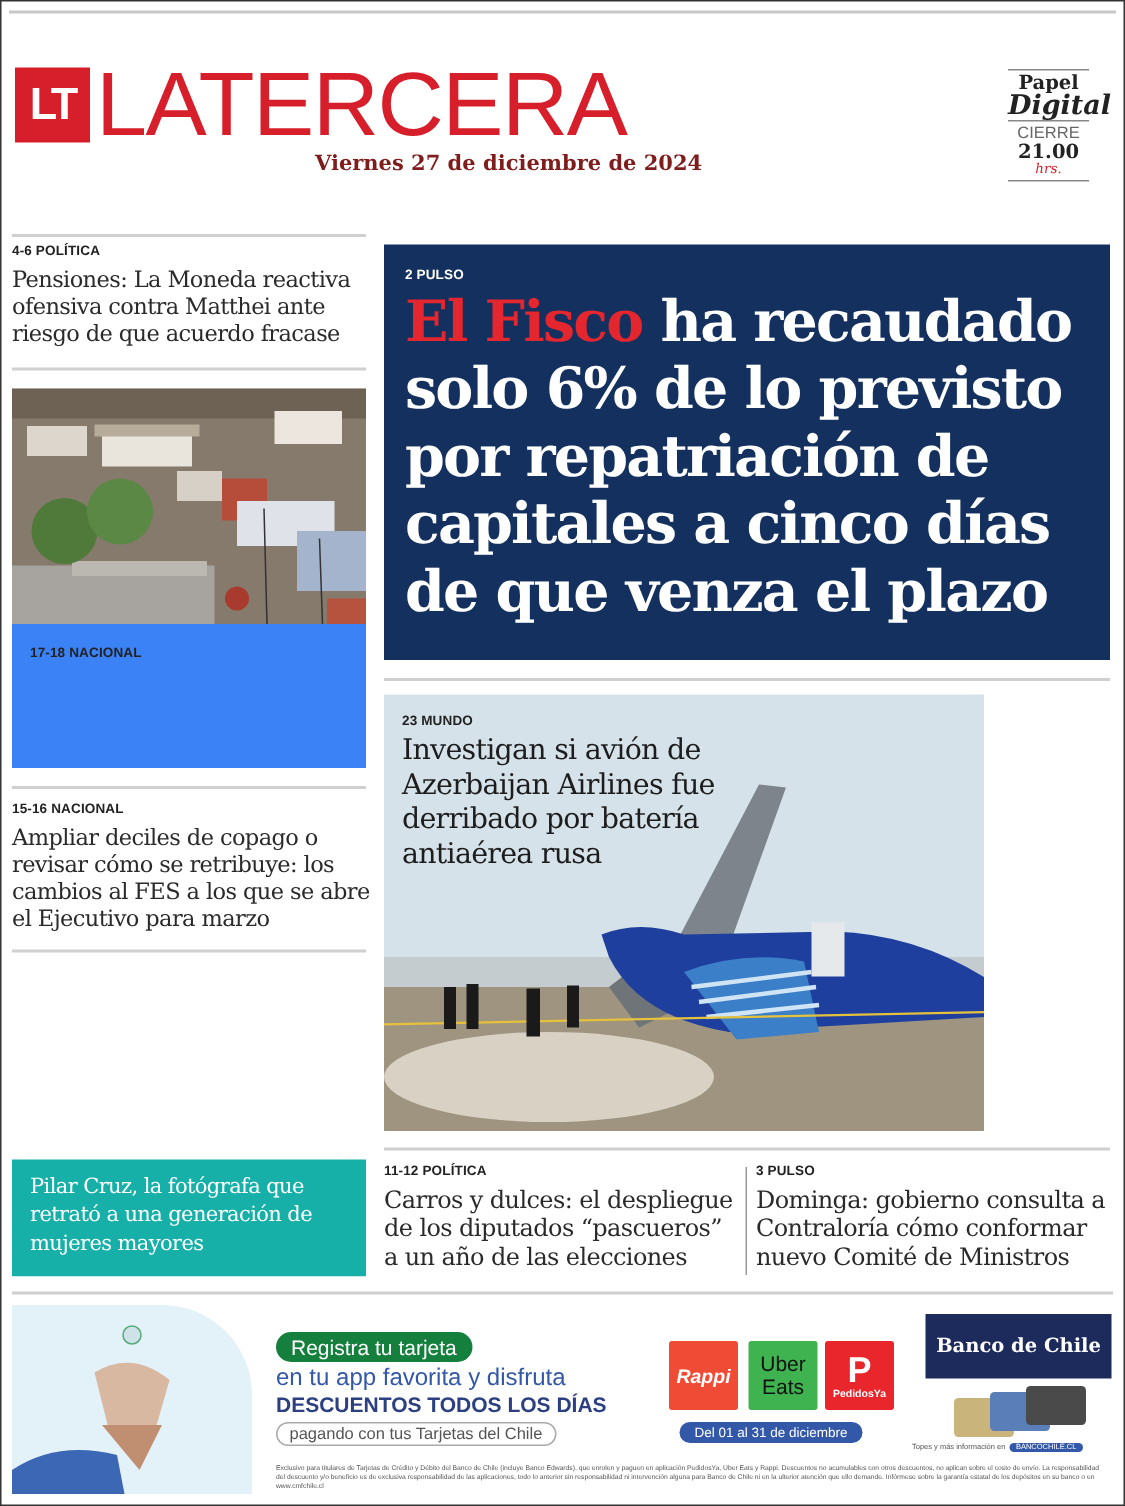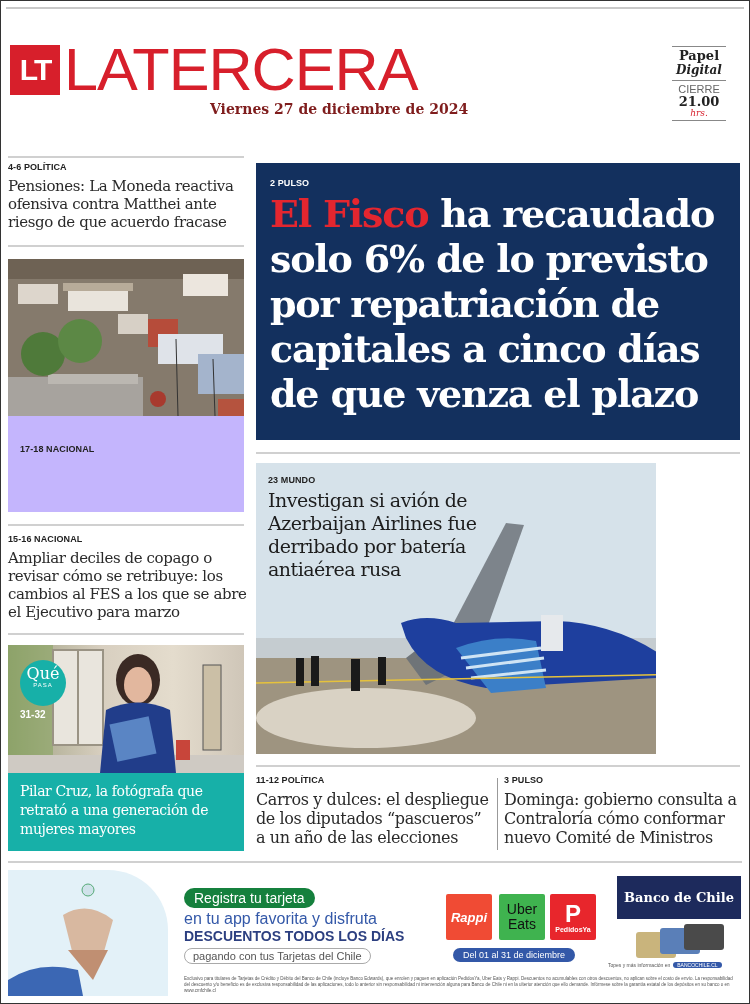--- a/index.html
+++ b/index.html
@@ -9,35 +9,35 @@
   .topline{position:absolute;left:6px;right:6px;top:7px;height:2px;background:#c8c8c8;}
 
   
   .logo{position:absolute;left:10px;top:44px;height:52px;display:flex;align-items:center;}
   .logo-box{width:50px;height:50px;background:#d71f2b;color:#fff;font-family:"Liberation Sans",sans-serif;font-weight:bold;font-size:30px;display:flex;align-items:center;justify-content:center;letter-spacing:-2px;}
   .logo-text{margin-left:4px;color:#d71f2b;font-family:"Liberation Sans",sans-serif;font-size:60px;line-height:52px;letter-spacing:-1px;font-weight:normal;transform:scaleX(1.02);transform-origin:left;}
   .dateline{position:absolute;left:210px;top:101px;font-family:"DejaVu Serif",serif;font-weight:bold;font-size:14px;color:#7f1d1d;}
   .papel{position:absolute;left:672px;top:44px;width:54px;text-align:center;}
   .papel .rule{height:1px;background:#888;margin:2px 0;}
   .papel .p1{font-weight:bold;font-size:13px;line-height:14px;color:#222;}
-  .papel .p2{font-weight:bold;font-style:italic;font-size:12px;line-height:15px;color:#222;}
+  .papel .p2{font-weight:bold;font-style:italic;font-size:18px;line-height:15px;color:#222;}
   .papel .p3{font-family:Liberation Sans, sans-serif;font-size:11px;color:#666;line-height:12px;margin-top:2px;}
   .papel .p4{font-weight:bold;font-size:13px;line-height:13px;color:#222;}
   .papel .p5{font-style:italic;font-size:9px;color:#d71f2b;line-height:10px;}
 
   
   .sect{font-family:"Liberation Sans",sans-serif;font-weight:bold;font-size:9px;color:#222;letter-spacing:0.1px;}
   .hl{font-family:"DejaVu Serif",serif;font-size:15px;line-height:18px;color:#2a2a2a;letter-spacing:-0.4px;}
   .hr{position:absolute;height:2px;background:#d0d0d0;}
   .vr{position:absolute;width:1px;background:#999;}
 
   .left1{position:absolute;left:8px;top:162px;width:238px;}
   .left1 .hl{margin-top:5px;}
   .img-houses{position:absolute;left:8px;top:259px;width:236px;height:157px;overflow:hidden;background:#7c7468;}
-  .graybox{position:absolute;left:8px;top:416px;width:236px;height:96px;background:#c4b5fd;padding:28px 12px;}
+  .graybox{position:absolute;left:8px;top:416px;width:236px;height:96px;background:#3b82f6;padding:14px 12px;}
   .graybox .hl{margin-top:5px;}
   .left3{position:absolute;left:8px;top:534px;width:240px;}
   .left3 .hl{margin-top:5px;}
   .quepasa{position:absolute;left:8px;top:645px;width:236px;height:206px;overflow:hidden;}
   .qp-photo{position:absolute;left:0;top:0;width:236px;height:128px;background:linear-gradient(90deg,#8a9a6a 0,#b7b49c 18%,#d8cfc0 40%,#e4dccd 70%,#cfc6b8 100%);}
   .qp-teal{position:absolute;left:0;top:128px;width:236px;height:78px;background:#17b0a8;padding:9px 12px;}
   .qp-teal .hl{color:#fff;font-size:14px;line-height:19px;}
   .qp-badge{position:absolute;left:12px;top:15px;width:46px;height:46px;border-radius:50%;background:#17b0a8;color:#fff;text-align:center;}
   .qp-badge .q{font-size:16px;line-height:28px;font-style:normal;}
   .qp-badge .pasa{font-family:"Liberation Sans",sans-serif;font-size:6px;line-height:6px;letter-spacing:1px;margin-top:-6px;}
@@ -141,39 +141,20 @@
 <div class="graybox">
   <div class="sect">17-18 NACIONAL</div>
 </div>
 
 <div class="left3">
   <div class="sect">15-16 NACIONAL</div>
   <div class="hl">Ampliar deciles de copago o revisar cómo se retribuye: los cambios al FES a los que se abre el Ejecutivo para marzo</div>
 </div>
 
 <div class="quepasa">
-  <div class="qp-photo">
-    <svg width="236" height="128" viewBox="0 0 236 128">
-      <rect x="0" y="0" width="45" height="110" fill="#8fa66a" opacity="0.7"></rect>
-      <rect x="45" y="5" width="50" height="95" fill="#e9e5dd" stroke="#9a9384" stroke-width="2"></rect>
-      <line x1="70" y1="5" x2="70" y2="100" stroke="#9a9384" stroke-width="2"></line>
-      <rect x="195" y="20" width="18" height="85" fill="#cbbfa6" stroke="#555" stroke-width="1"></rect>
-      <rect x="0" y="110" width="236" height="18" fill="#cfcac3"></rect>
-      <ellipse cx="130" cy="35" rx="22" ry="26" fill="#3b2a24"></ellipse>
-      <ellipse cx="130" cy="40" rx="14" ry="18" fill="#e2b79e"></ellipse>
-      <path d="M92 128 L98 65 Q130 50 162 65 L168 128 Z" fill="#213d8a"></path>
-      <rect x="105" y="75" width="40" height="38" fill="#5a85c4" transform="rotate(-12 125 94)"></rect>
-      <rect x="168" y="95" width="14" height="20" fill="#c8453a"></rect>
-    </svg>
-    <div class="qp-badge">
-      <div class="q">Qué</div>
-      <div class="pasa">PASA</div>
-    </div>
-    <div class="qp-pages">31-32</div>
-  </div>
   <div class="qp-teal">
     <div class="hl">Pilar Cruz, la fotógrafa que retrató a una generación de mujeres mayores</div>
   </div>
 </div>
 
 <div class="mainbox">
   <div class="sect">2 PULSO</div>
   <div class="mainhl"><span class="red">El Fisco</span><span> ha recaudado solo 6% de lo previsto por repatriación de capitales a cinco días de que venza el plazo</span></div>
 </div>
 

